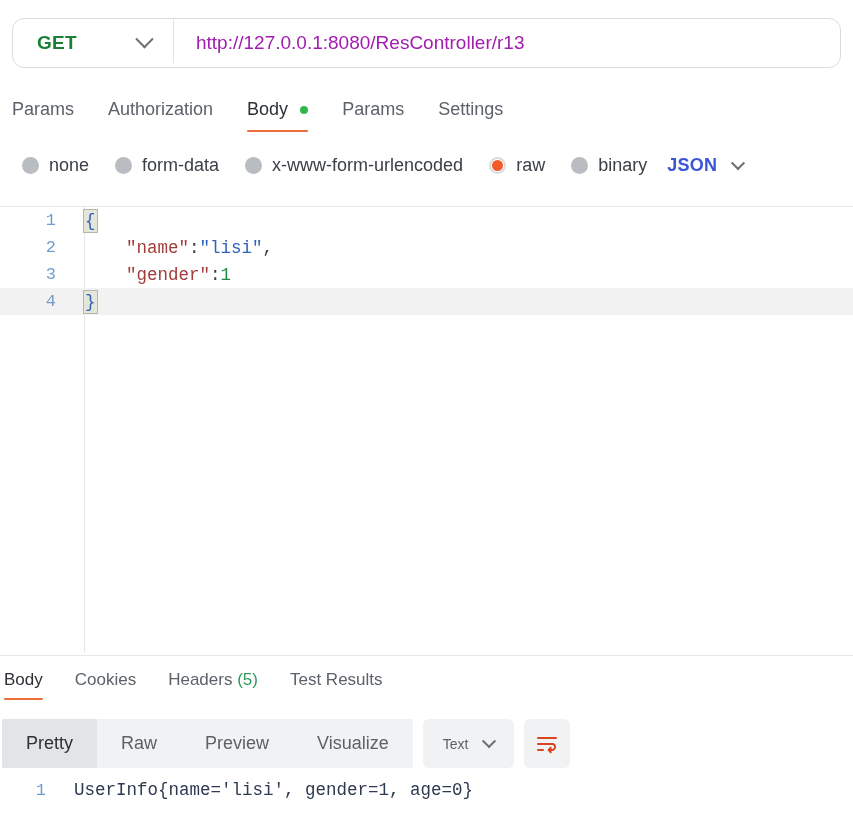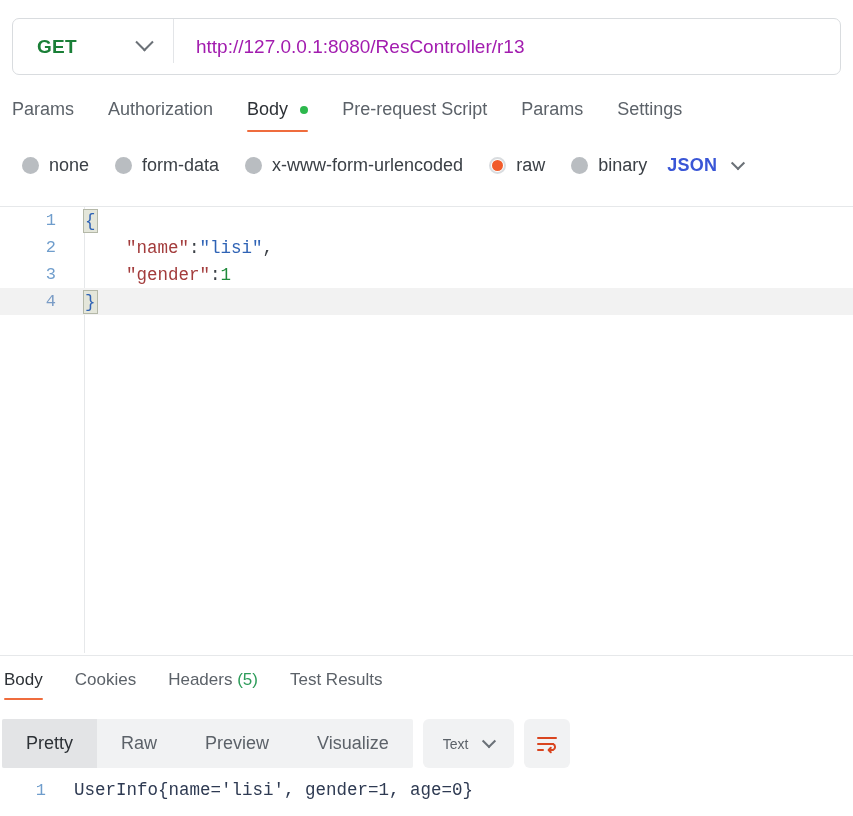--- a/index.html
+++ b/index.html
@@ -8,22 +8,22 @@
     width: 853px; height: 816px;
     background: #ffffff;
     font-family: "Liberation Sans", sans-serif;
     color: #2d3136;
     overflow: hidden;
   }
   .app { position: relative; width: 853px; height: 816px; background:#fff; }
 
   
   .urlbar {
-    position:absolute; left:12px; top:18px; width:829px; height:57px;
-    border:1px solid #d9dcdf; border-radius:7px; background:#fff;
+    position:absolute; left:12px; top:18px; width:829px; height:50px;
+    border:1px solid #d9dcdf; border-radius:12px; background:#fff;
     display:flex; align-items:flex-start;
   }
   .method {
     width:160px; height:100%;
     display:flex; align-items:center; justify-content:space-between;
     padding:0 22px 0 24px; cursor:pointer;
   }
   .method-label { color:#1a7f37; font-size:19px; font-weight:700; letter-spacing:.3px; }
   .chev {
     display:inline-block; width:13px; height:13px;
@@ -184,23 +184,20 @@
   <div class="req-tabs">
     <div class="tab">
       <span>Params</span>
     </div>
     <div class="tab">
       <span>Authorization</span>
     </div>
     <div class="tab active">
       <span>Body</span>
       <span class="dot-green"></span>
-    </div>
-    <div class="tab">
-      <span>Pre-request Script</span>
     </div>
     <div class="tab">
       <span>Params</span>
     </div>
     <div class="tab">
       <span>Settings</span>
     </div>
   </div>
 
   <div class="bodytype">

